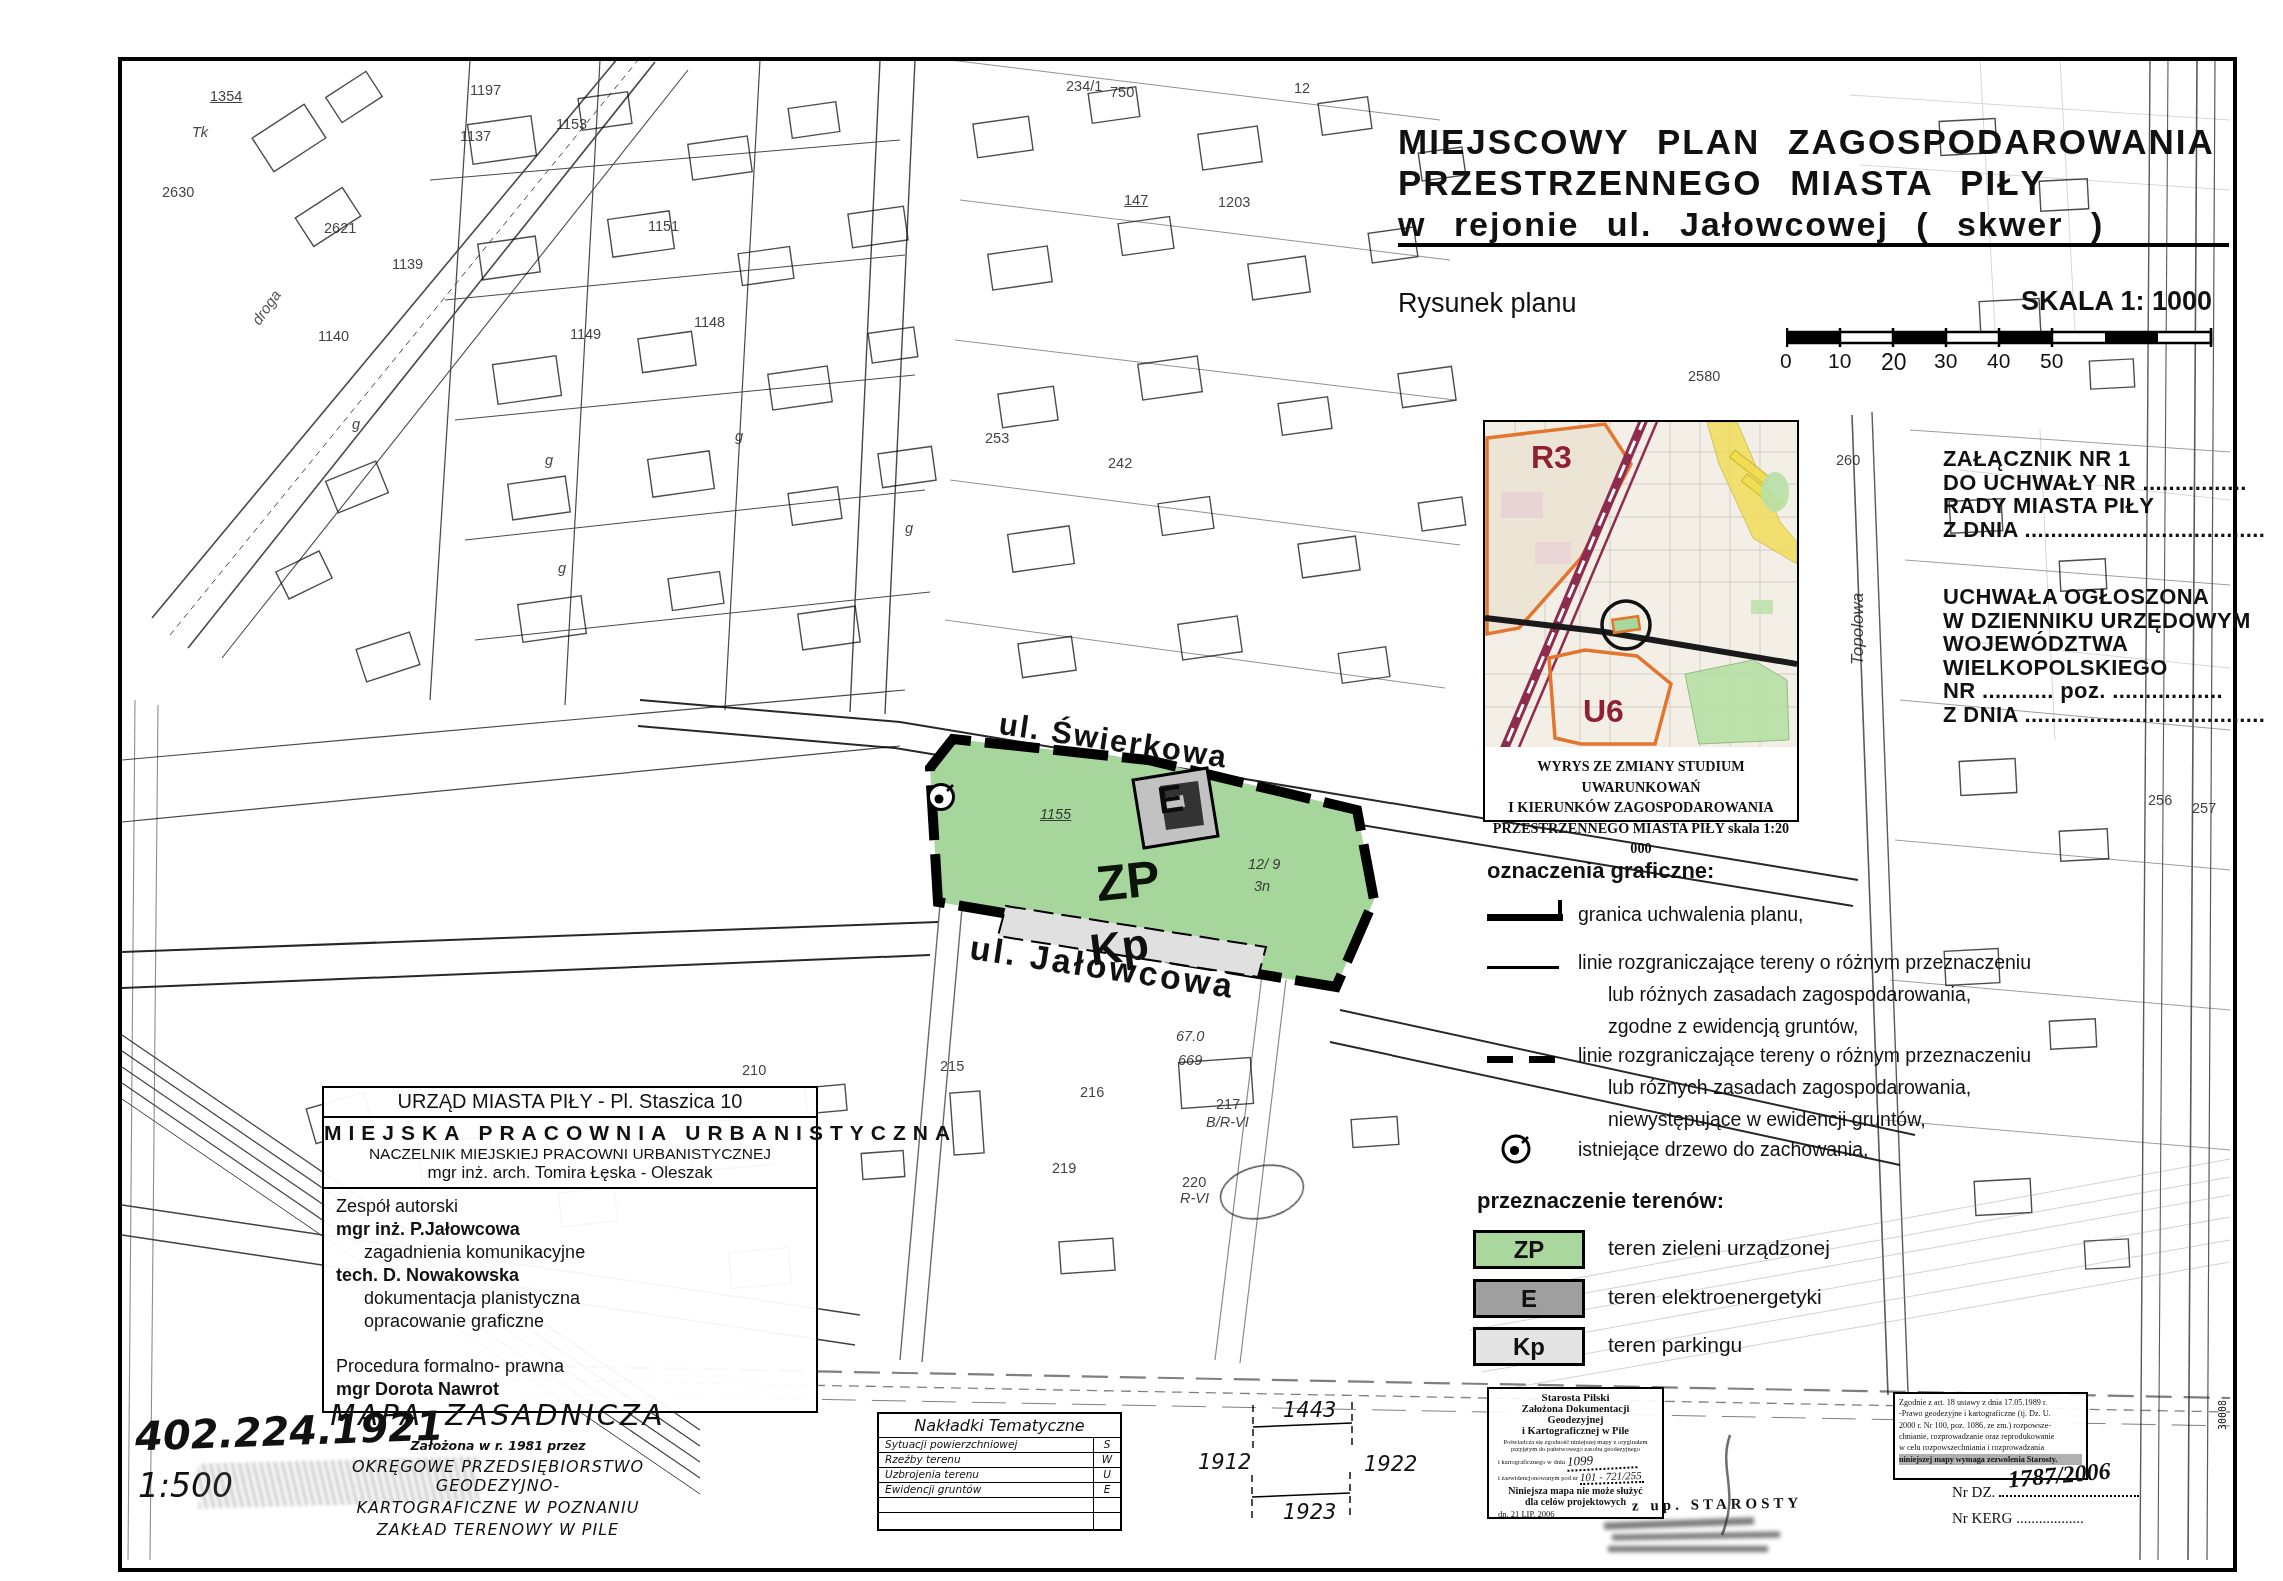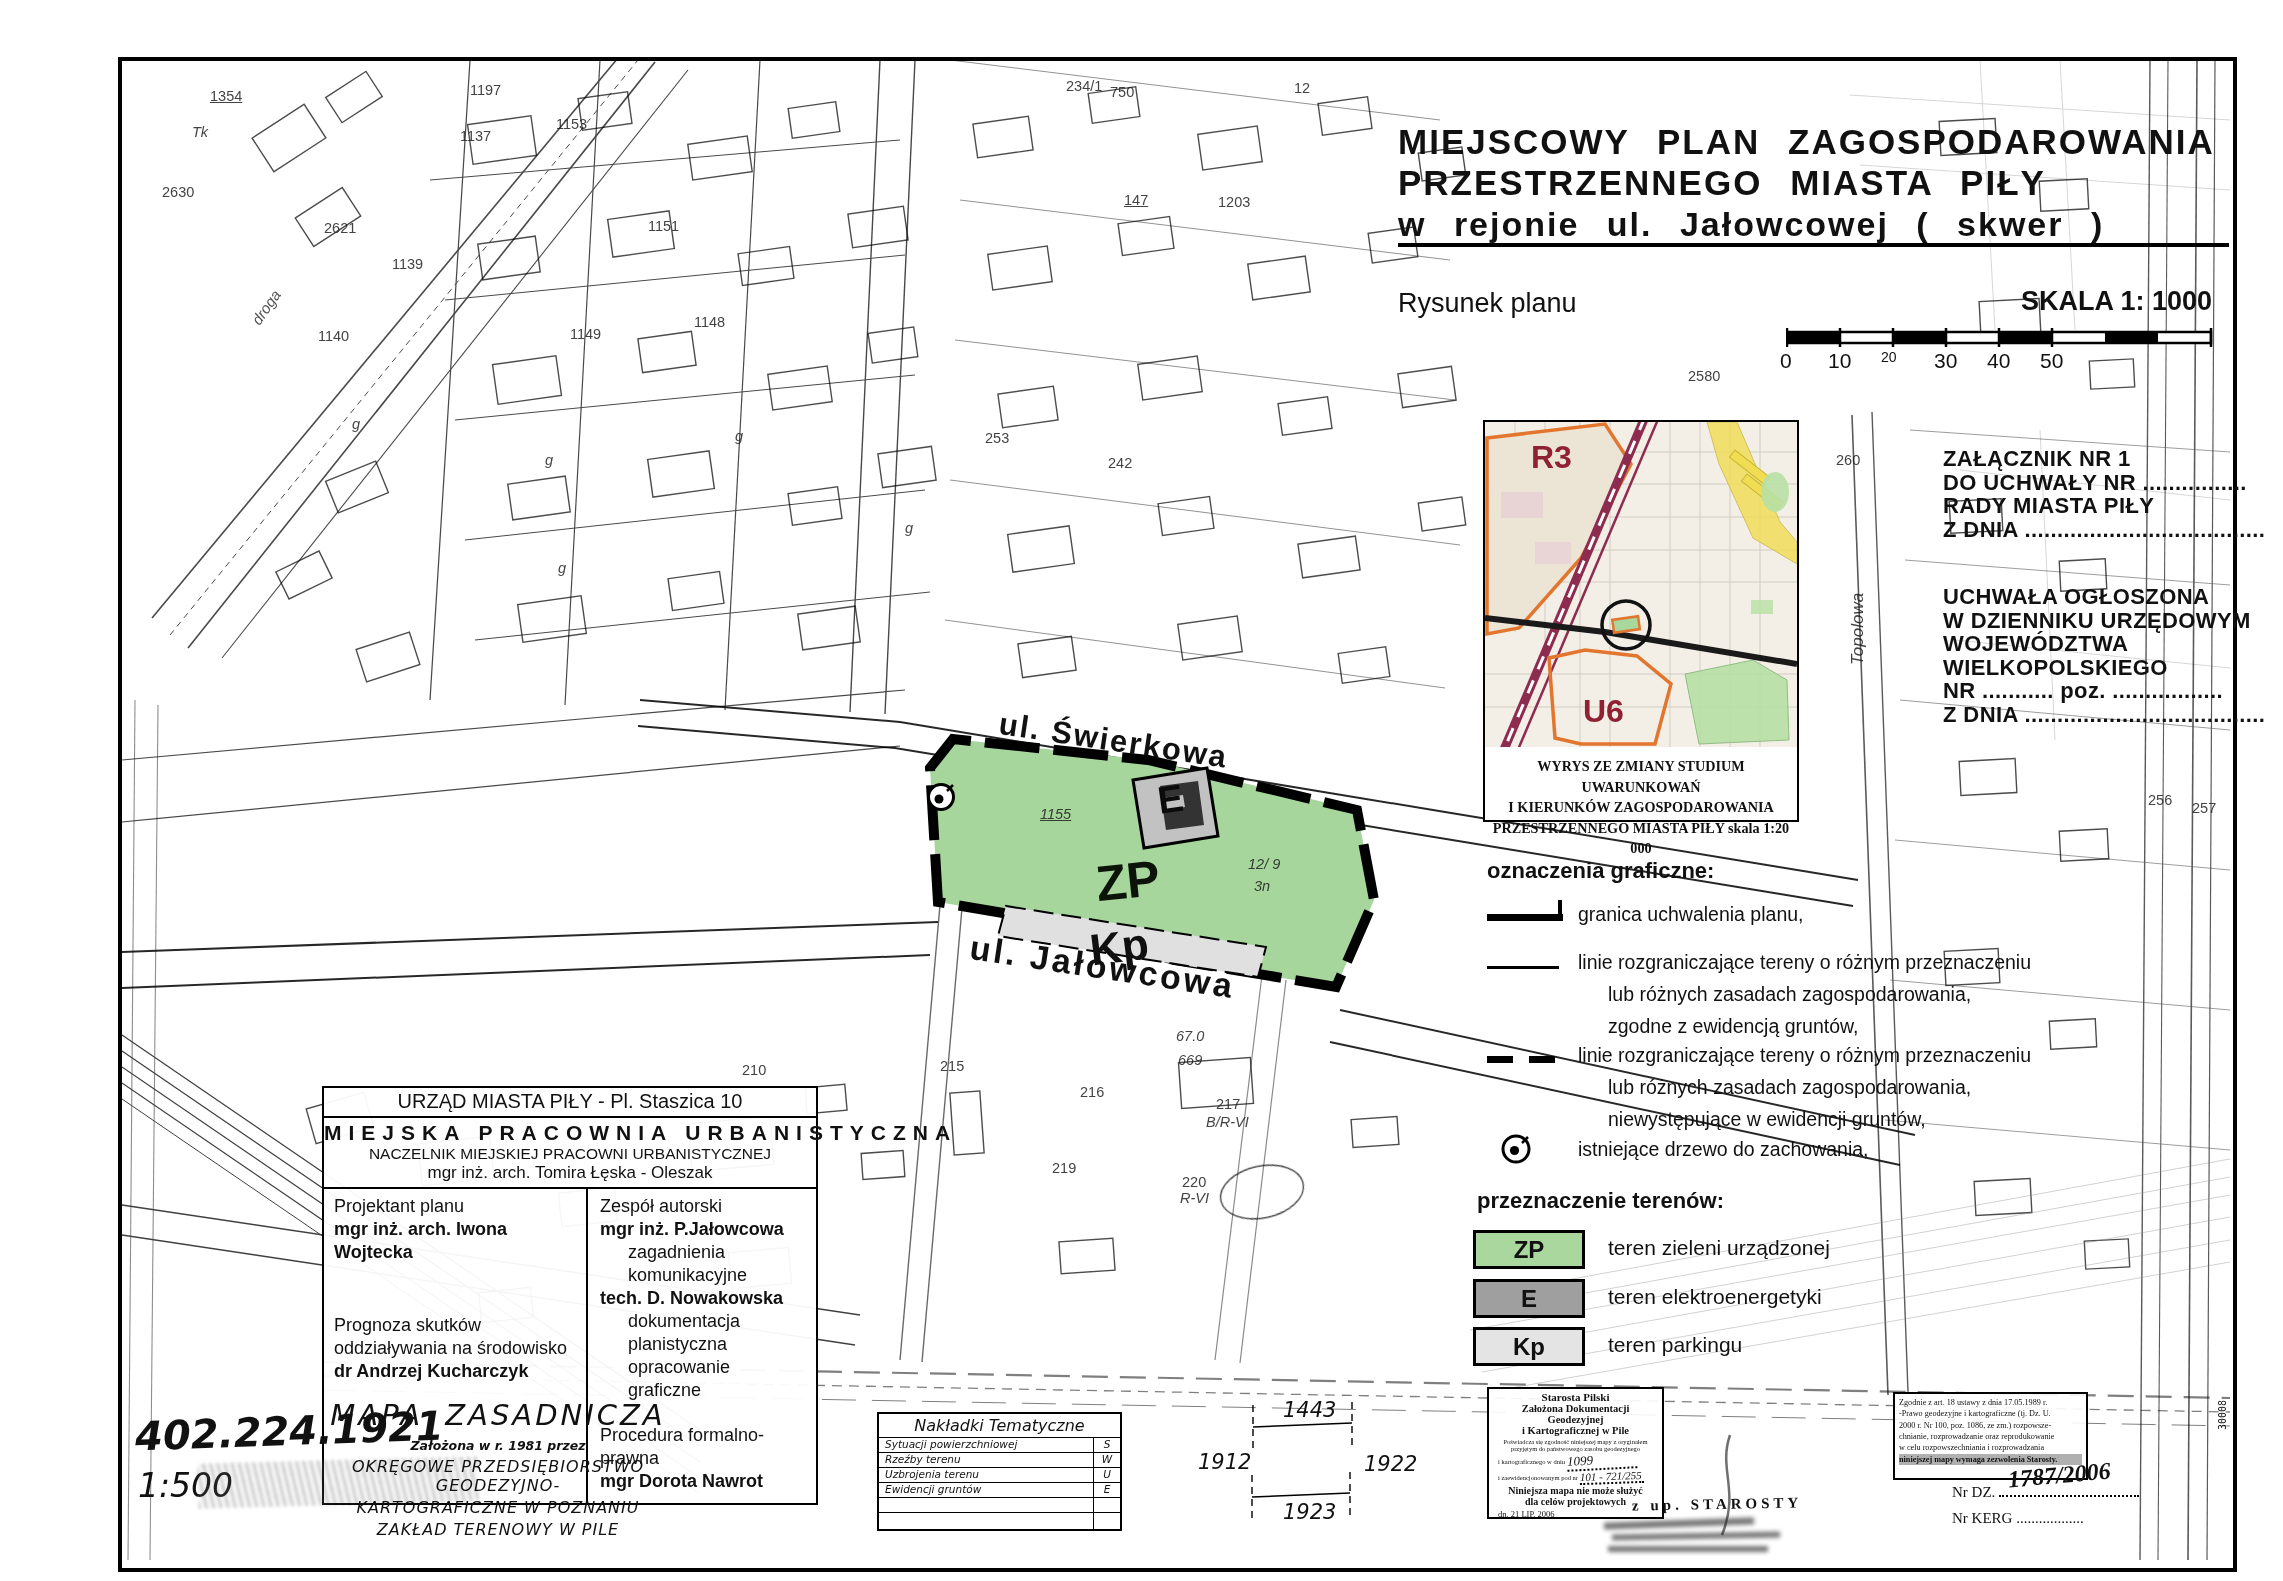--- a/index.html
+++ b/index.html
@@ -297,21 +297,21 @@
           <line x1="54" y1="0" x2="54" y2="19"></line>
         <line x1="107" y1="0" x2="107" y2="19"></line>
           <line x1="160" y1="0" x2="160" y2="19"></line>
         <line x1="213" y1="0" x2="213" y2="19"></line>
           <line x1="266" y1="0" x2="266" y2="19"></line>
         <line x1="425" y1="0" x2="425" y2="19"></line>
       </g>
     </svg>
     <span class="abs" style="left:-6px;top:21px;font-size:21px;">0</span>
     <span class="abs" style="left:42px;top:21px;font-size:21px;">10</span>
-    <span class="abs" style="left:95px;top:21px;font-size:14px;">20</span>
+    <span class="abs" style="left:95px;top:21px;font-size:23px;">20</span>
     <span class="abs" style="left:148px;top:21px;font-size:21px;">30</span>
     <span class="abs" style="left:201px;top:21px;font-size:21px;">40</span>
     <span class="abs" style="left:254px;top:21px;font-size:21px;">50</span>
   </div>
 
   <div class="abs" style="left:1483px;top:420px;width:312px;height:398px;border:2.5px solid #000;background:#fff;box-sizing:content-box;">
     <svg width="312" height="325" viewBox="0 0 312 325">
       <rect width="312" height="325" fill="#f3efe7"></rect>
       <g stroke="#b9b2a2" stroke-width="1" opacity=".55">
         <line x1="30" y1="0" x2="30" y2="210"></line>
@@ -410,28 +410,20 @@
     <span>Kp</span>
   </div>
   <div class="lu-label" style="top:1333px;">teren parkingu</div>
 
   <div class="tb">
     <div class="r1">URZĄD MIASTA PIŁY -  Pl. Staszica 10</div>
     <div class="r2">MIEJSKA PRACOWNIA URBANISTYCZNA</div>
     <div class="r3">NACZELNIK MIEJSKIEJ PRACOWNI URBANISTYCZNEJ</div>
     <div class="r4">mgr inż. arch. Tomira  Łęska - Oleszak</div>
     <div class="body">
-      <div class="colL">
-        <div>Projektant planu</div>
-        <div class="b">mgr inż. arch. Iwona Wojtecka</div>
-        <div style="height:50px;"></div>
-        <div>Prognoza skutków</div>
-        <div>oddziaływania na środowisko</div>
-        <div class="b">dr Andrzej Kucharczyk</div>
-      </div>
       <div class="colR">
         <div>Zespół autorski</div>
         <div class="b">mgr inż. P.Jałowcowa</div>
         <div class="ind">zagadnienia komunikacyjne</div>
         <div class="b">tech. D. Nowakowska</div>
         <div class="ind">dokumentacja planistyczna</div>
         <div class="ind">opracowanie graficzne</div>
         <div style="height:22px;"></div>
         <div>Procedura formalno- prawna</div>
         <div class="b">mgr Dorota Nawrot</div>

